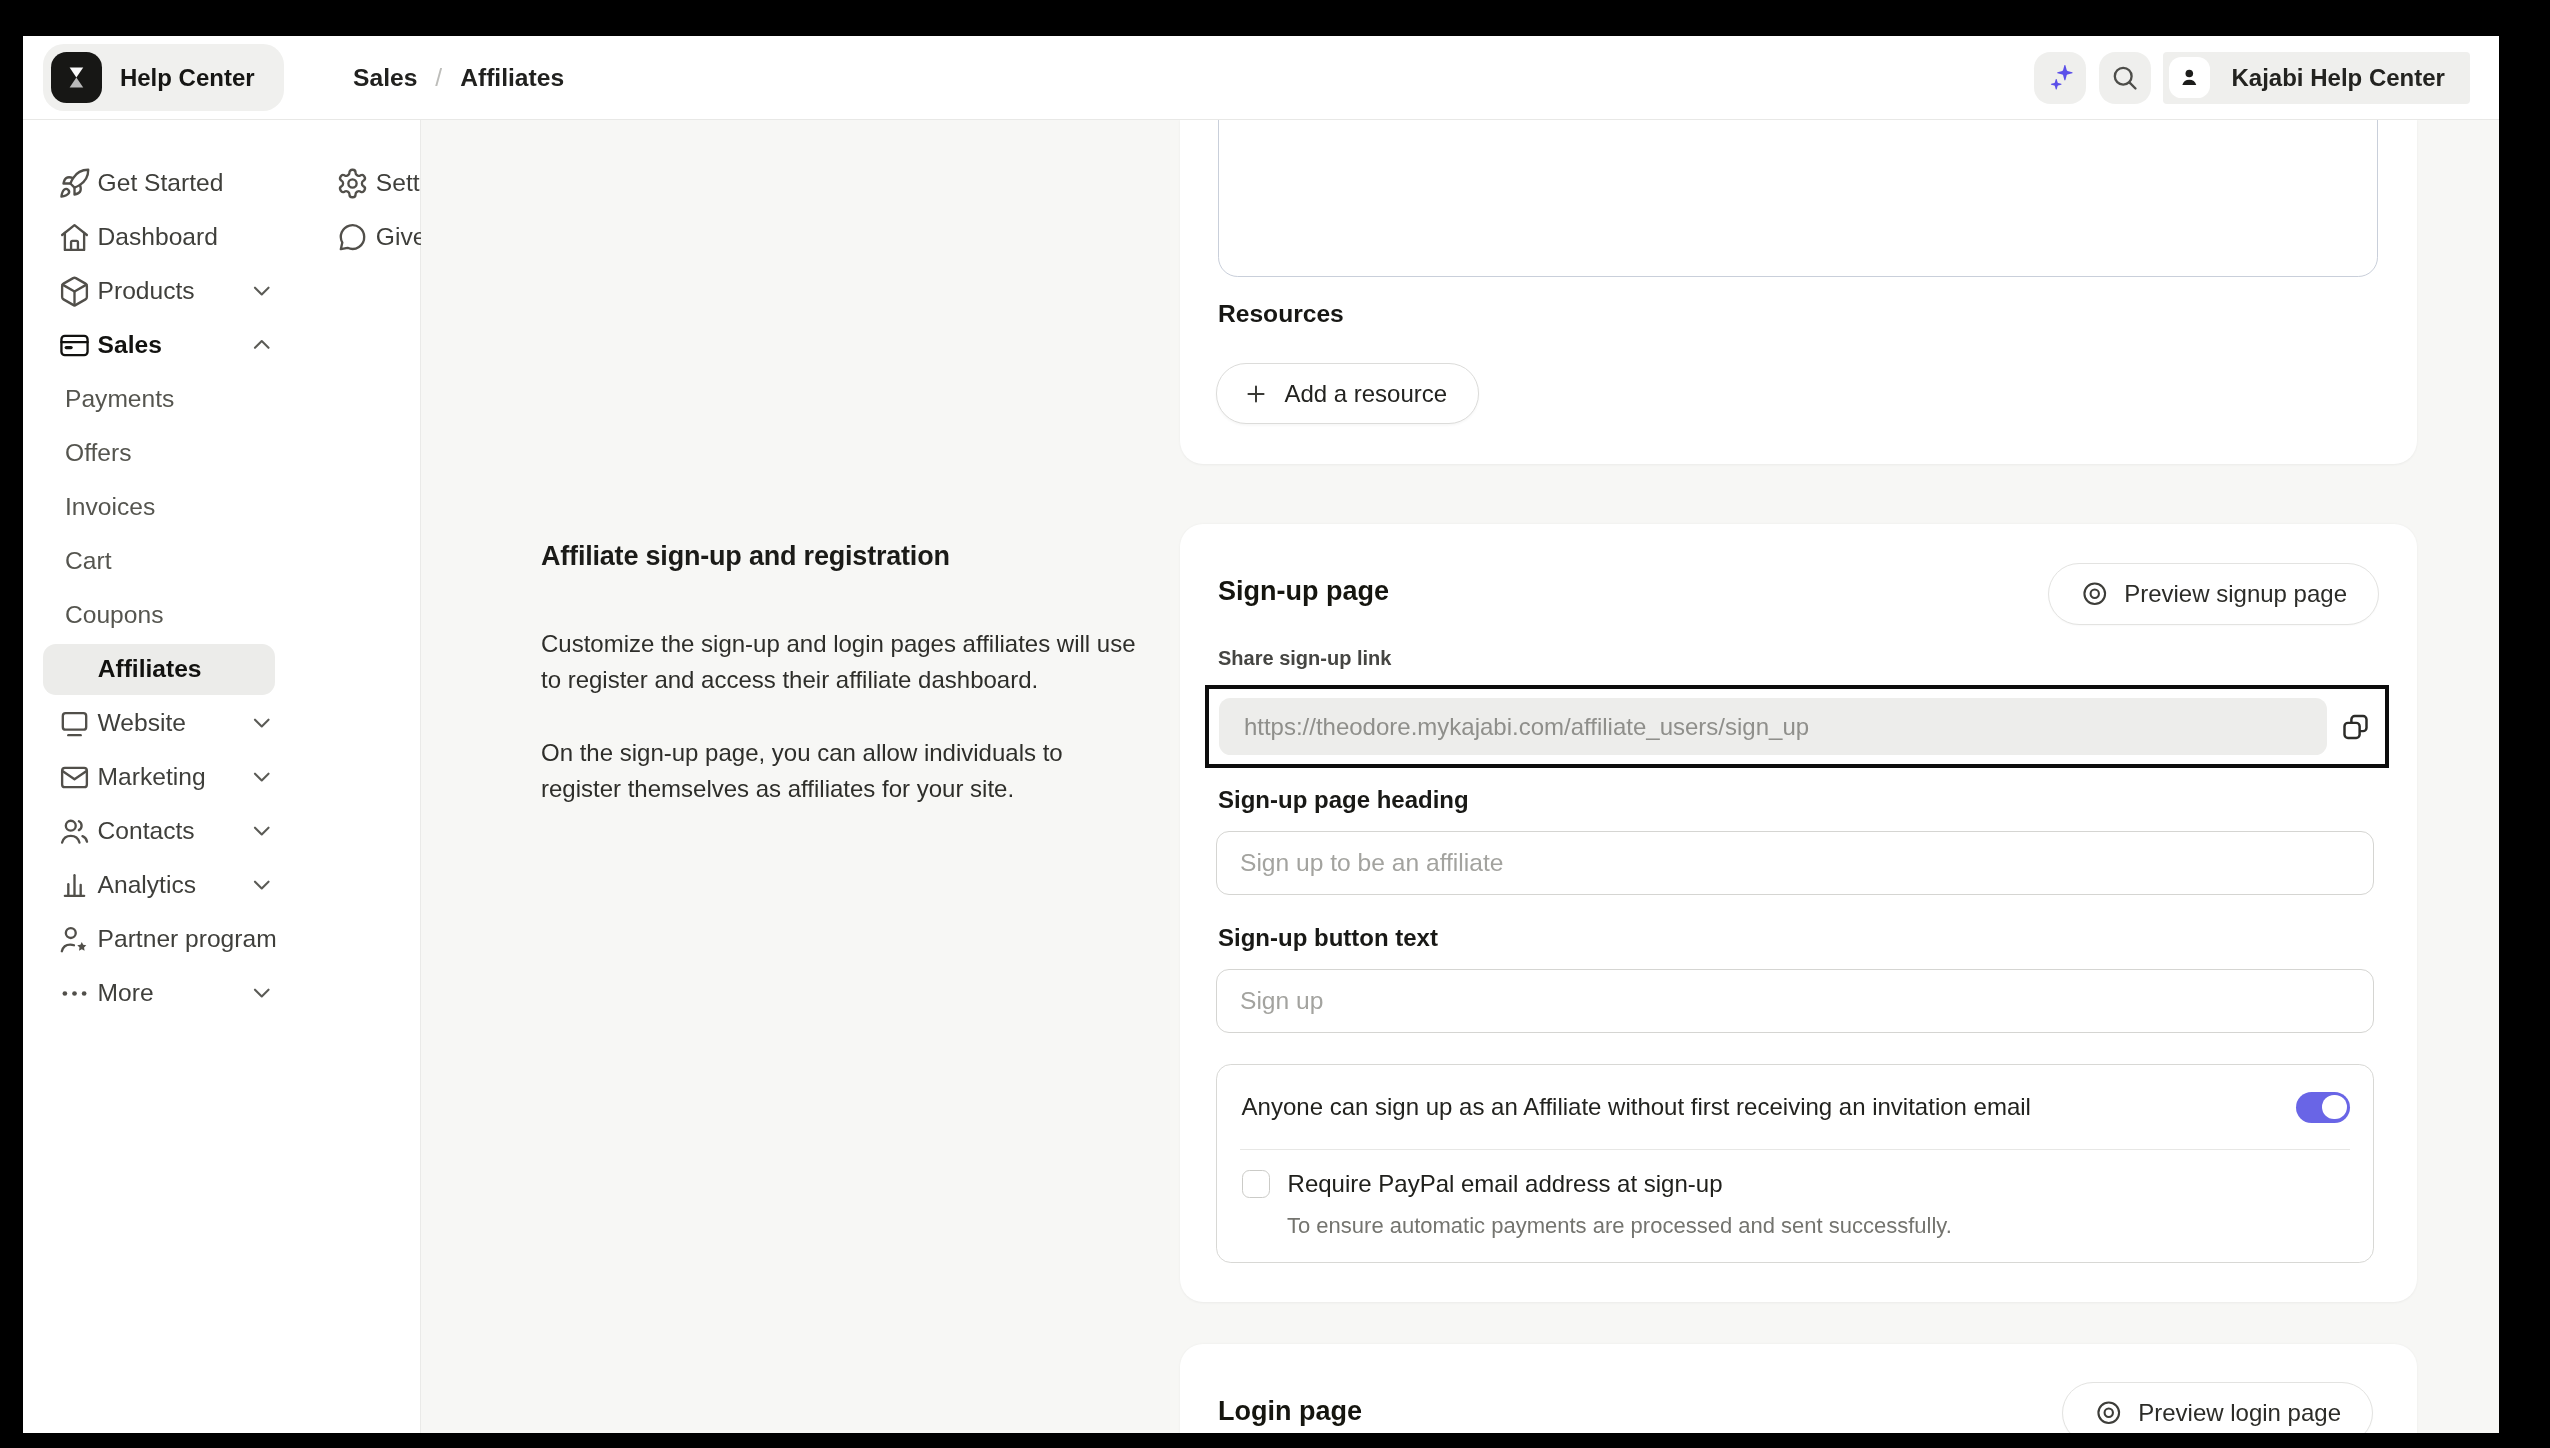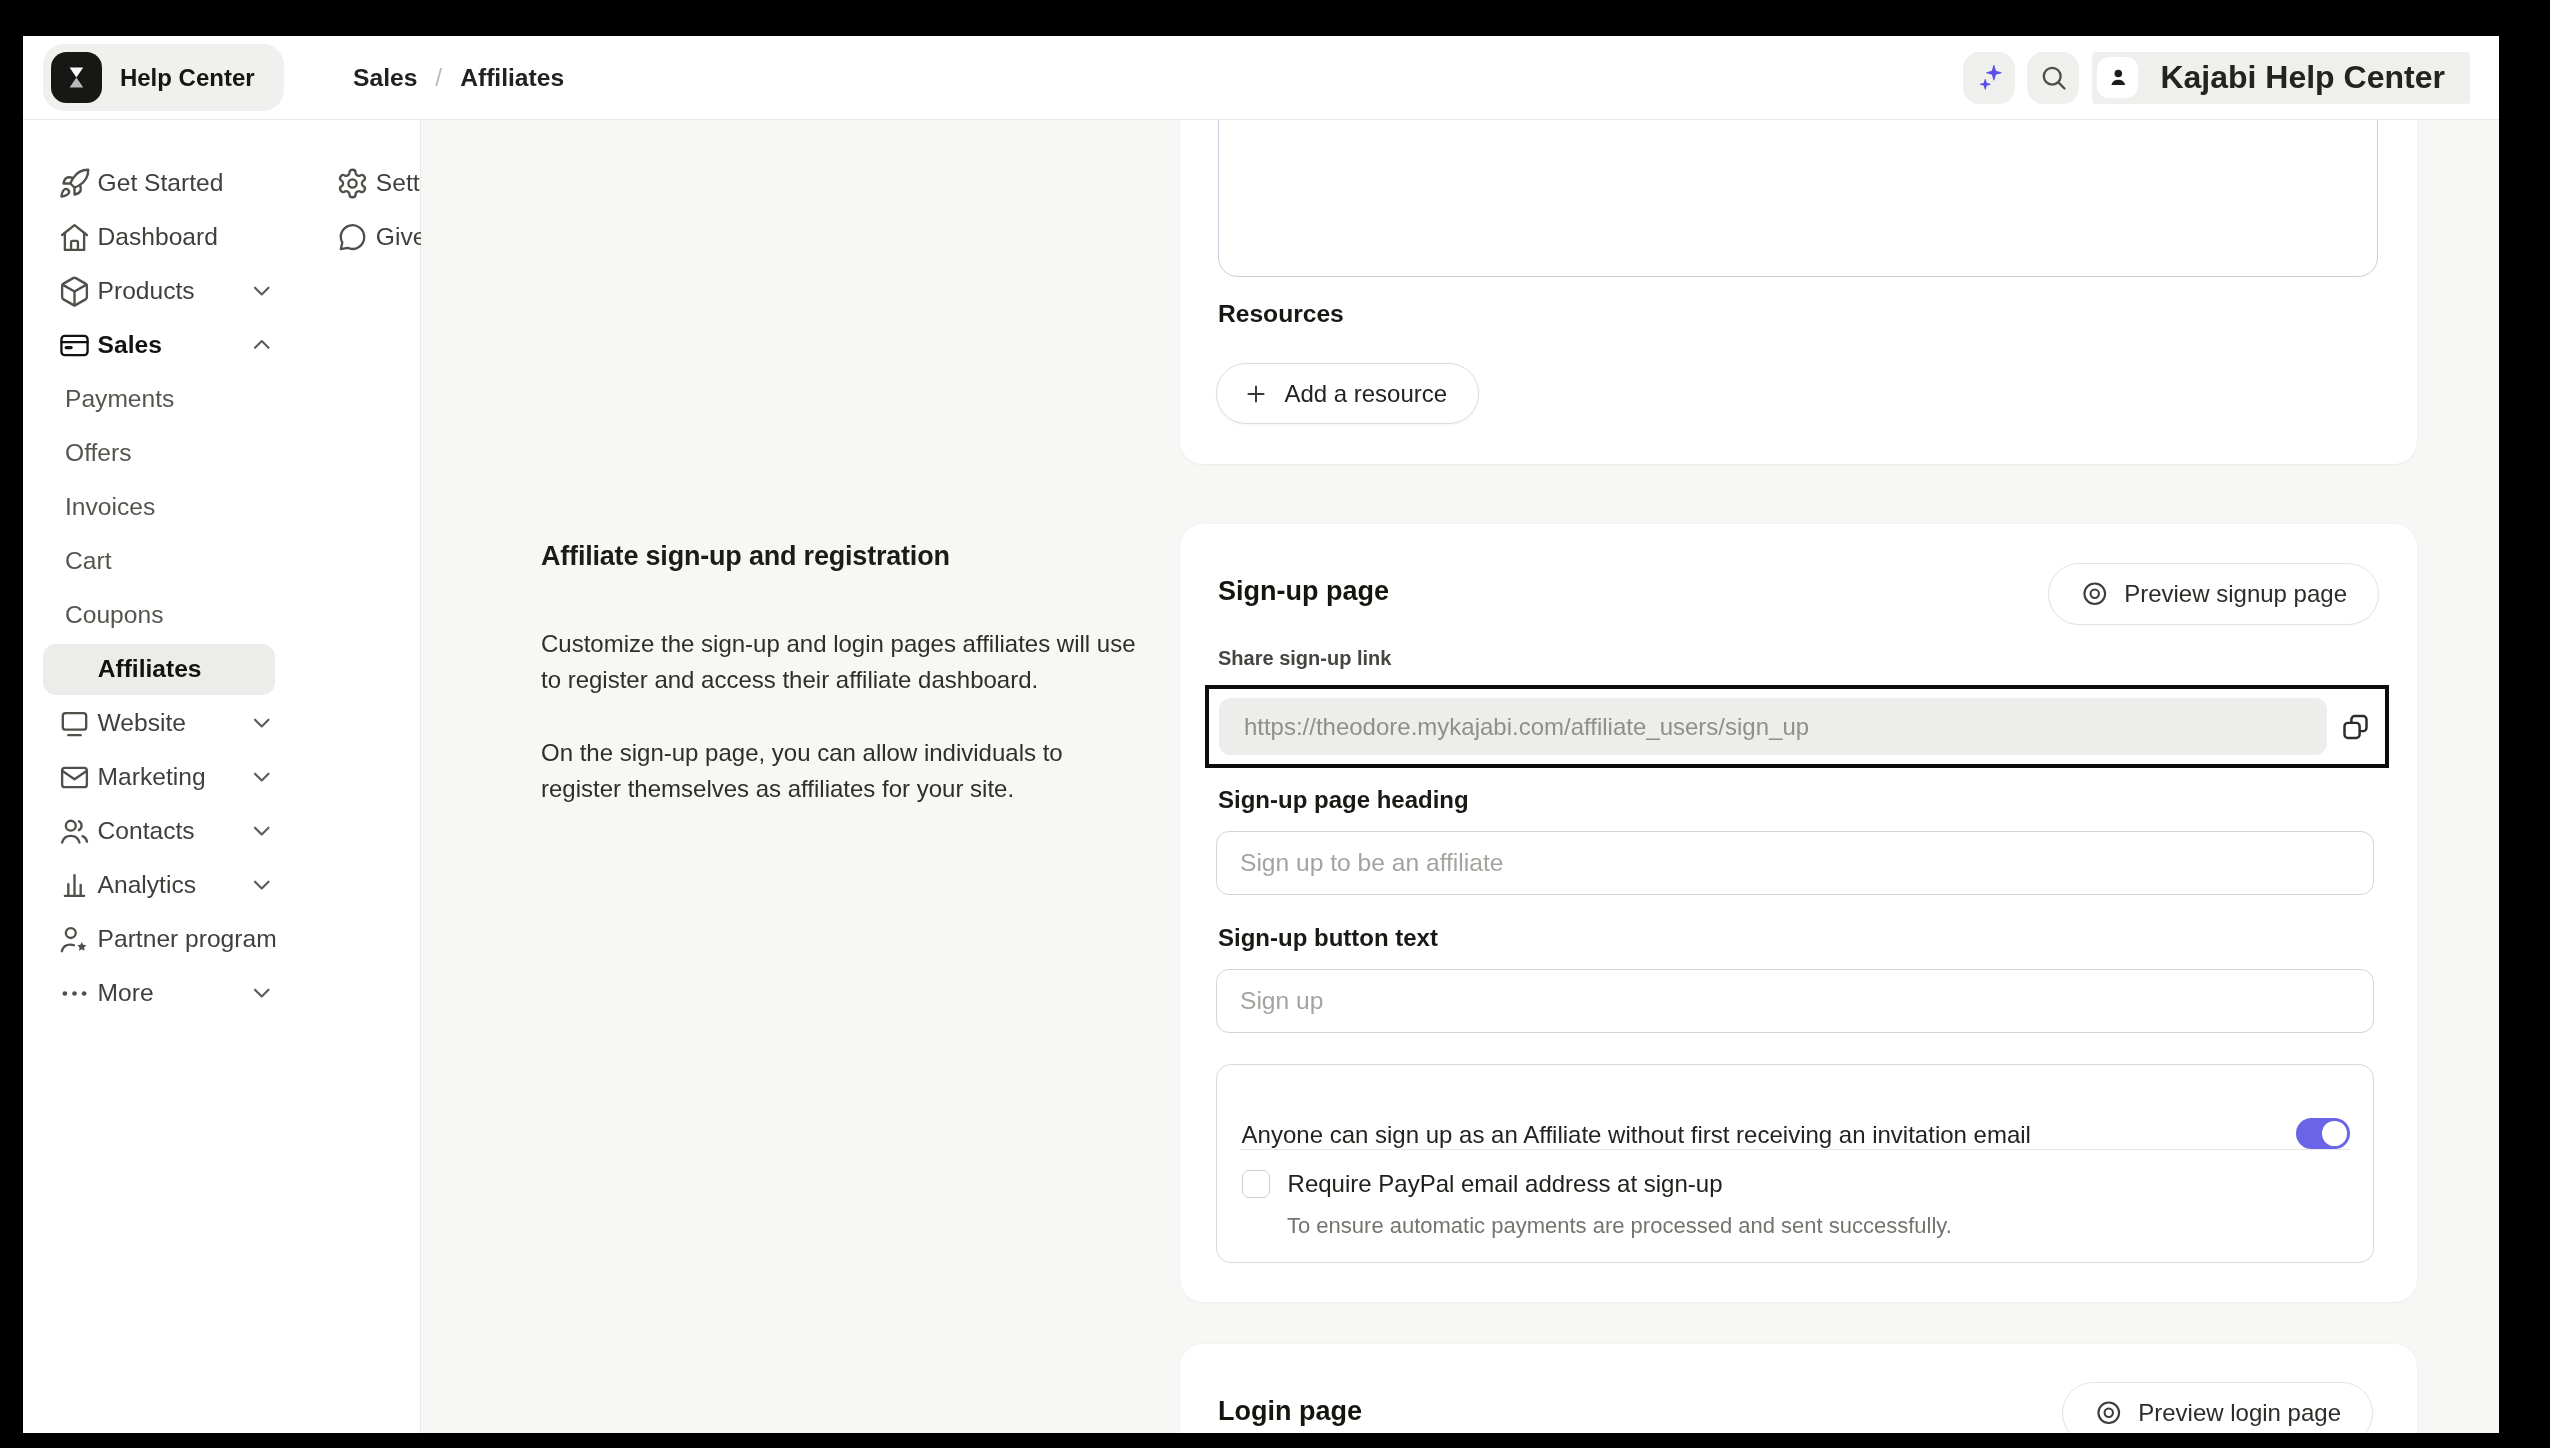--- a/index.html
+++ b/index.html
@@ -15,21 +15,21 @@
   .logo-sq{width:51px;height:51px;background:#171715;border-radius:15.6px;display:flex;
            align-items:center;justify-content:center;}
   .brand{font-size:24px;font-weight:700;color:#161614;}
   .breadcrumb{margin-left:69px;display:flex;align-items:center;gap:18px;font-size:24.6px;}
   .bc-parent,.bc-current{color:#21211f;font-weight:600;}
   .bc-sep{color:#bdbdba;font-weight:400;}
   .header-right{margin-left:auto;display:flex;align-items:center;gap:12.3px;}
   .icon-btn{width:52px;height:52px;border-radius:16.4px;background:#efefed;border:none;display:flex;
             align-items:center;justify-content:center;color:#4d4d49;cursor:pointer;}
   .profile-btn{height:52px;border-radius:4px;background:#efefed;border:none;display:flex;
-               align-items:center;gap:22px;padding:0 24.6px 0 5.7px;font-size:32px;font-weight:700;
+               align-items:center;gap:22px;padding:0 24.6px 0 5.7px;font-size:24px;font-weight:700;
                color:#232320;cursor:pointer;font-family:inherit;}
   .avatar{width:41px;height:41px;background:#fff;border-radius:12.3px;display:flex;align-items:center;
           justify-content:center;color:#1d1d1b;}
 
   
   .body{display:flex;height:1313px;}
   .sidebar{width:398px;flex:none;border-right:0.8px solid #eaeae8;padding-top:36px;display:flex;
            flex-direction:row;box-sizing:border-box;background:#fff;}
   .sidebar ul{list-style:none;margin:0;padding:0;}
   .nav-item{height:54px;display:flex;align-items:center;padding:0 24.6px 0 35px;font-size:24.6px;
@@ -89,21 +89,21 @@
             justify-content:center;cursor:pointer;}
   .copy-btn svg{width:33px;height:33px;}
   .field-label{position:absolute;left:38px;font-size:24px;font-weight:700;color:#191916;}
   .text-input{position:absolute;left:36px;width:1158px;height:64px;border:1.2px solid #d5d5d2;
               border-radius:13px;font-size:24.6px;padding:0 23px;color:#222;box-sizing:border-box;
               background:#fff;font-family:inherit;outline:none;}
   .text-input::placeholder{color:#a3a39f;opacity:1;}
   .options-box{position:absolute;left:36px;top:540px;width:1158px;height:199px;
                border:1.2px solid #d8d8d5;border-radius:14.8px;box-sizing:border-box;}
   .opt-row1{position:absolute;left:24.6px;right:23px;top:0;height:84px;display:flex;
-            align-items:flex-end;justify-content:space-between;font-size:24px;color:#23231f;}
+            align-items:center;justify-content:space-between;font-size:24px;color:#23231f;}
   .toggle{width:54px;height:31px;border-radius:15.6px;background:#6965e6;position:relative;flex:none;
           cursor:pointer;border:none;}
   .toggle .knob{position:absolute;right:3.3px;top:3.3px;width:24.6px;height:24.6px;border-radius:50%;
                 background:#fff;}
   .opt-divider{position:absolute;left:23px;right:23px;top:84px;height:1.2px;background:#e7e7e5;}
   .opt-check-row{position:absolute;left:24.6px;top:105px;display:flex;align-items:center;gap:18px;
                  font-size:24px;color:#20201c;}
   .checkbox{width:28px;height:28px;border:1.6px solid #cbcbc7;border-radius:7.4px;background:#fff;
             flex:none;cursor:pointer;box-sizing:border-box;}
   .opt-hint{position:absolute;left:70px;top:148px;font-size:22px;color:#74746f;}

